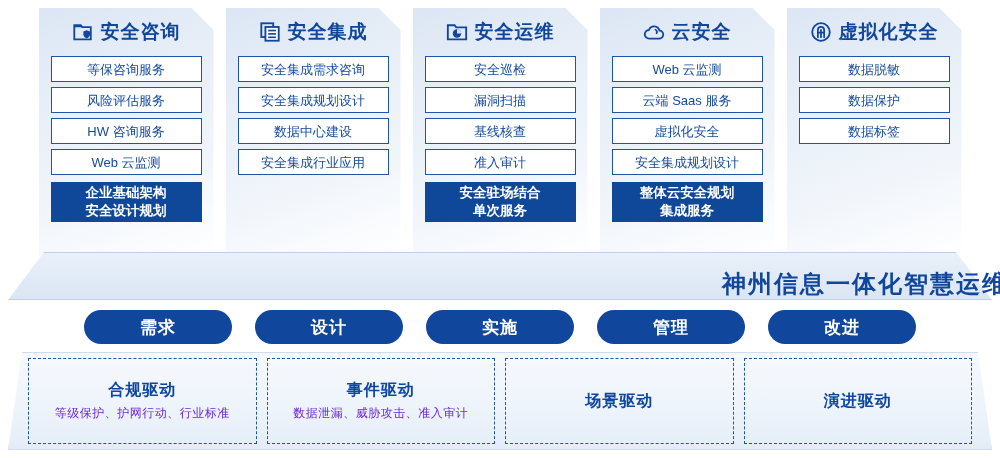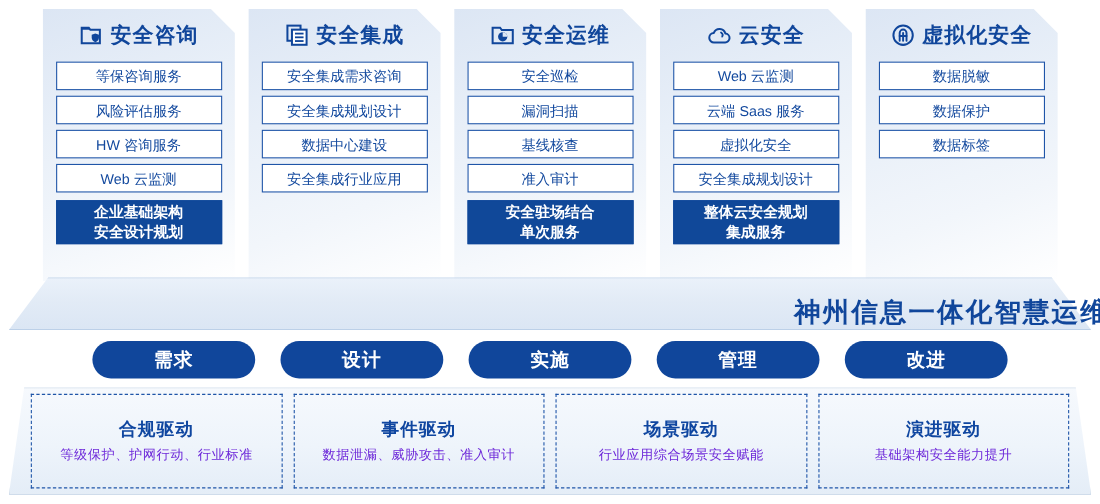--- a/index.html
+++ b/index.html
@@ -242,21 +242,19 @@
       <div class="driver">
         <div class="driver-title">合规驱动</div>
         <div class="driver-sub">等级保护、护网行动、行业标准</div>
       </div>
       <div class="driver">
         <div class="driver-title">事件驱动</div>
         <div class="driver-sub">数据泄漏、威胁攻击、准入审计</div>
       </div>
       <div class="driver">
         <div class="driver-title">场景驱动</div>
-        <div class="driver-sub">行业应用综合场景安全赋能</div>
       </div>
       <div class="driver">
         <div class="driver-title">演进驱动</div>
-        <div class="driver-sub">基础架构安全能力提升</div>
       </div>
     </div>
 
 </div>
 
 </body></html>

